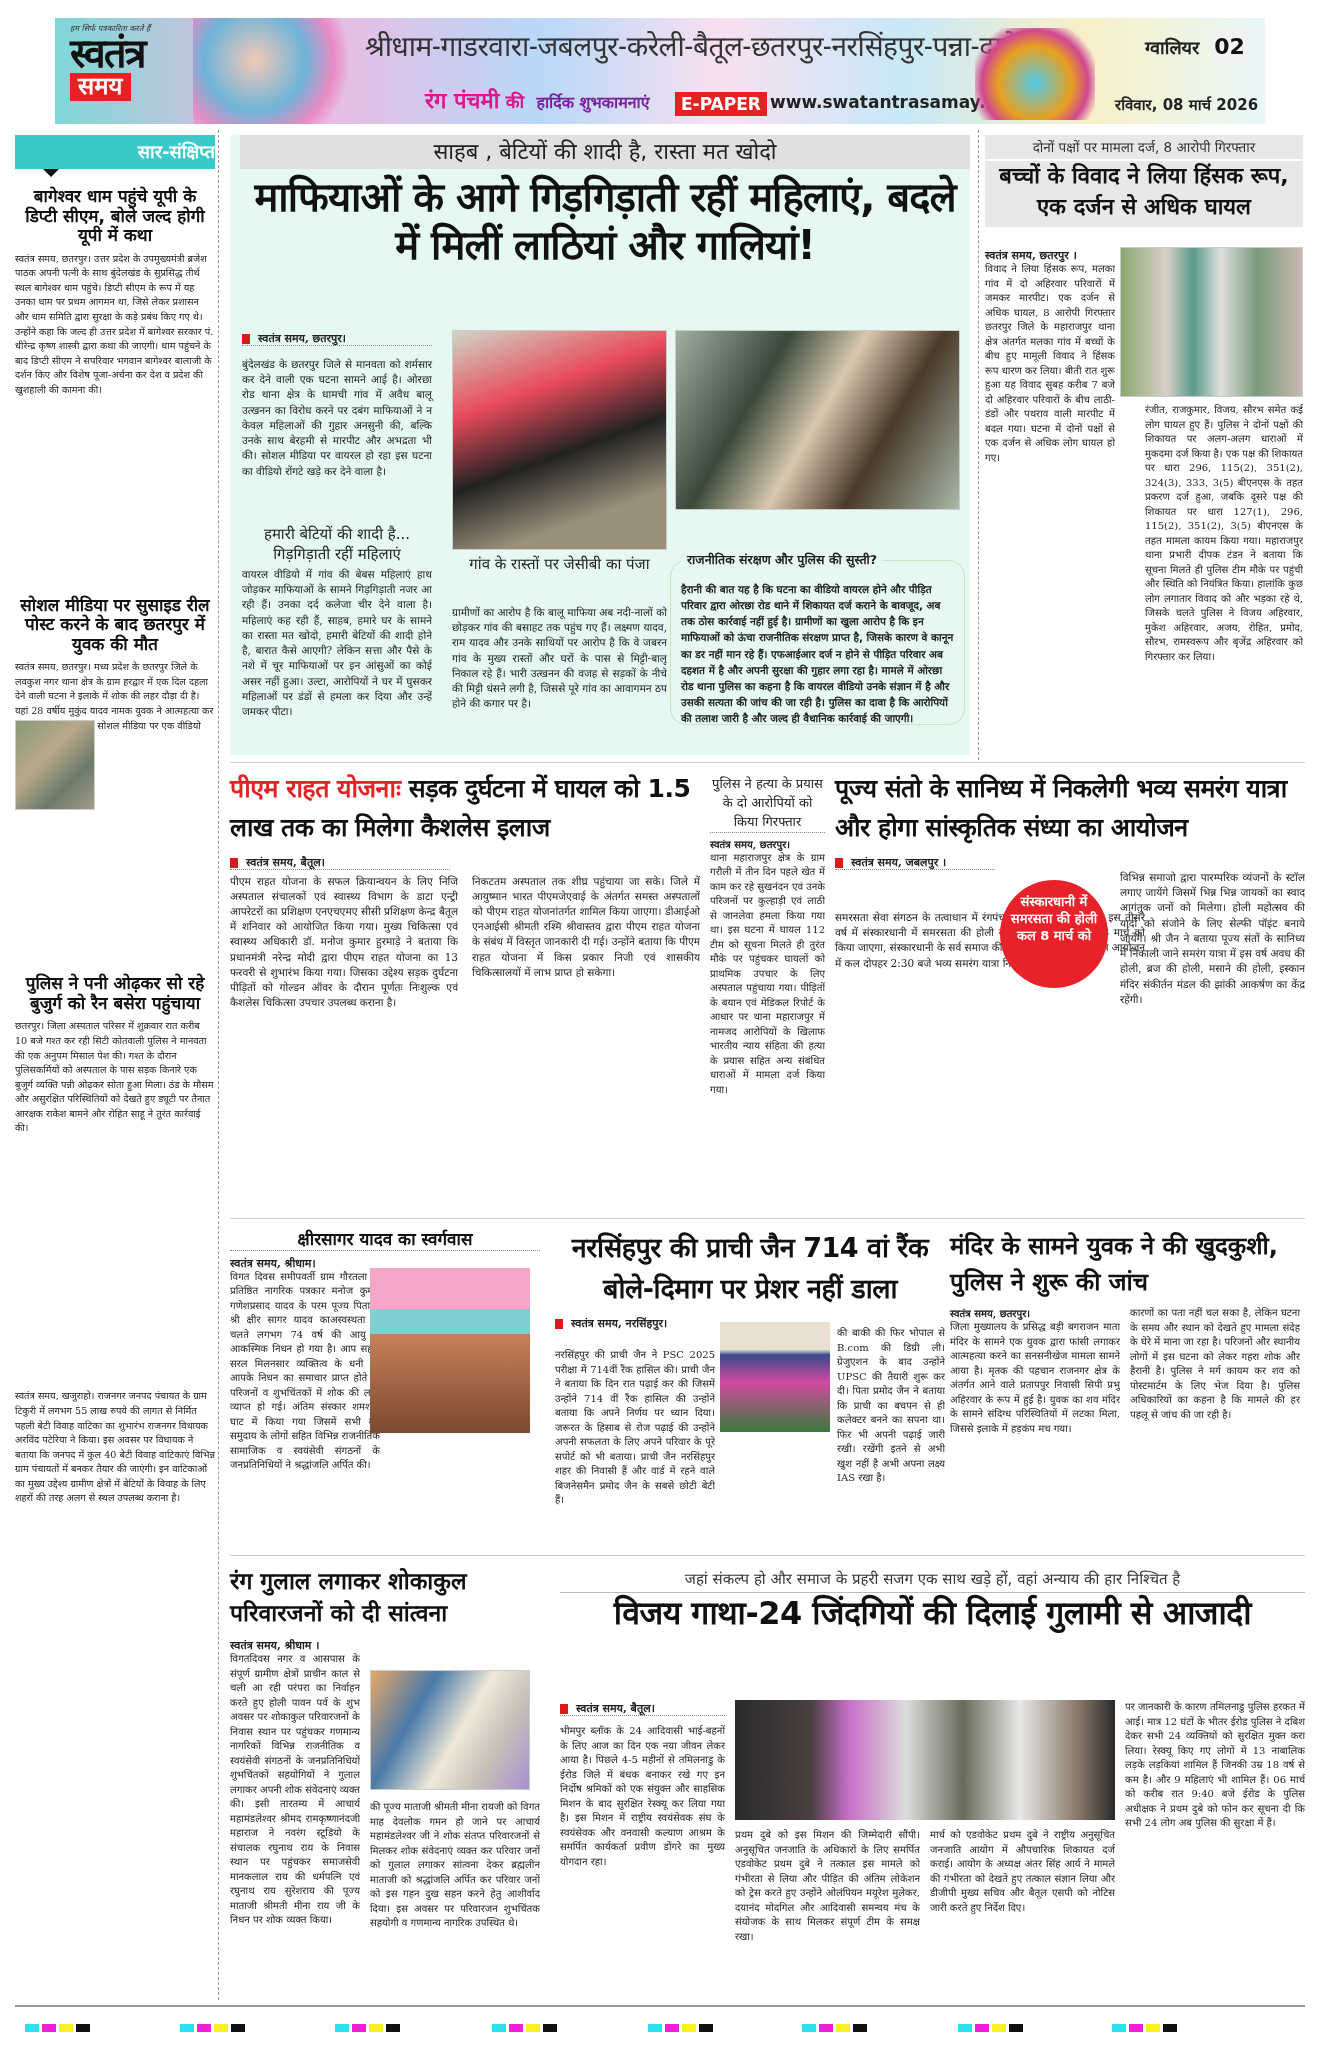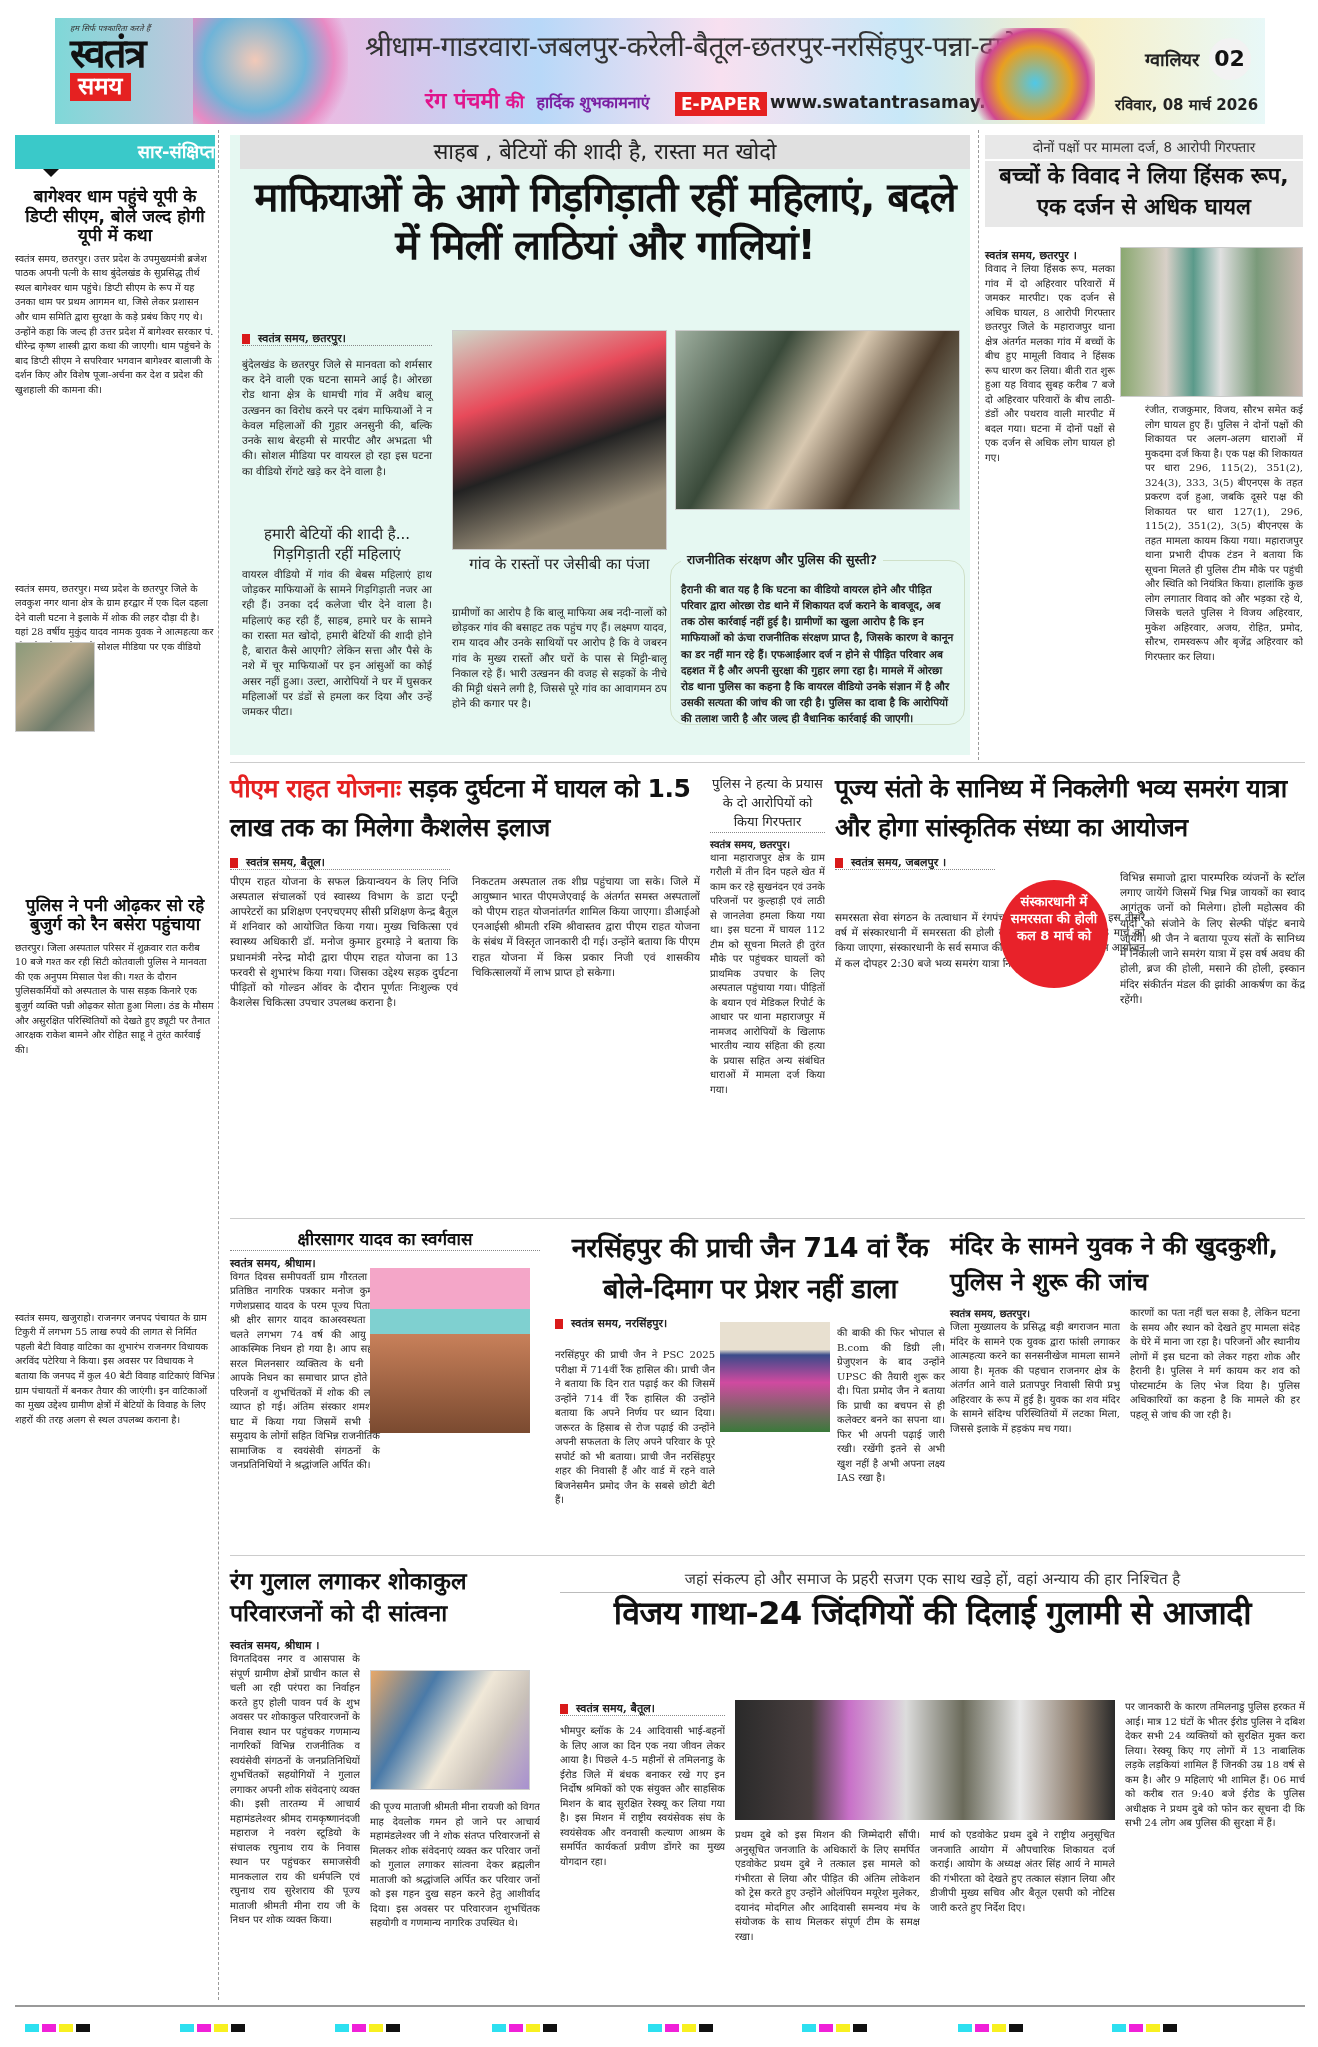--- a/index.html
+++ b/index.html
@@ -25,21 +25,21 @@
     background: radial-gradient(circle at 40% 40%, #f2c9b8, #6fb4d8 45%, #e88bc4 70%, transparent 85%); }
   #cities { left: 310px; top: 8px; font-family: "DejaVu Sans Condensed", "DejaVu Sans", sans-serif; font-size: 28px; color: #333; letter-spacing: -0.5px; }
   #greeting { left: 370px; top: 66px; font-weight: bold; font-size: 18px; }
   #greeting .g1 { color: #e0148c; font-size: 22px; }
   #greeting .g2 { color: #e0148c; }
   #greeting .g3 { color: #7a1fa2; font-size: 16px; margin-left: 6px; }
   #epaper-tag { left: 620px; top: 74px; background: #e52121; color: #fff; font-weight: bold; font-size: 17px; padding: 2px 6px; }
   #website { left: 715px; top: 74px; font-weight: bold; font-size: 17px; color: #222; }
   #holi-art { left: 920px; top: 10px; width: 120px; height: 92px;
     background: radial-gradient(circle at 50% 60%, #4fc8e8, #e8a020 45%, #d04890 65%, transparent 80%); }
-  #edition-box { left: 1090px; top: 20px; }
+  #edition-box { left: 1090px; top: 8px; }
   #edition-name { font-weight: bold; font-size: 18px; color: #222; }
   #page-no { display: inline-block; background: #f2f2f2; border-radius: 50%; width: 42px; height: 42px; line-height: 42px; text-align: center; font-weight: bold; font-size: 22px; margin-left: 4px; }
   #date { left: 1060px; top: 76px; font-weight: bold; font-size: 15px; color: #222; }
 
   
   #left-col { left: 15px; top: 135px; width: 200px; }
   #sar-banner { background: #3ac9c9; color: #fff; text-align: right; font-weight: bold; font-size: 18px; height: 34px; line-height: 34px; position: relative; }
   #sar-banner::after { content: ""; position: absolute; left: 28px; bottom: -8px; border-left: 8px solid transparent; border-right: 8px solid transparent; border-top: 8px solid #111; }
   .lhd { font-size: 17px; text-align: center; margin: 14px 0 6px; }
   .lbody { font-family: "DejaVu Serif", serif; font-size: 9.6px; line-height: 1.52; color: #222; }
@@ -129,20 +129,21 @@
 
 <div id="left-col" class="abs">
   <div id="sar-banner">सार-संक्षिप्त</div>
 
   <article>
     <h2 class="hd lhd" style="margin-top:18px;">बागेश्वर धाम पहुंचे यूपी के डिप्टी सीएम, बोले जल्द होगी यूपी में कथा</h2>
     <p class="lbody" style="height:330px;overflow:hidden;">स्वतंत्र समय, छतरपुर। उत्तर प्रदेश के उपमुख्यमंत्री ब्रजेश पाठक अपनी पत्नी के साथ बुंदेलखंड के सुप्रसिद्ध तीर्थ स्थल बागेश्वर धाम पहुंचे। डिप्टी सीएम के रूप में यह उनका धाम पर प्रथम आगमन था, जिसे लेकर प्रशासन और धाम समिति द्वारा सुरक्षा के कड़े प्रबंध किए गए थे। उन्होंने कहा कि जल्द ही उत्तर प्रदेश में बागेश्वर सरकार पं. धीरेन्द्र कृष्ण शास्त्री द्वारा कथा की जाएगी। धाम पहुंचने के बाद डिप्टी सीएम ने सपरिवार भगवान बागेश्वर बालाजी के दर्शन किए और विशेष पूजा-अर्चना कर देश व प्रदेश की खुशहाली की कामना की।</p>
   </article>
 
   <article>
+    <h2 class="hd lhd">सोशल मीडिया पर सुसाइड रील पोस्ट करने के बाद छतरपुर में युवक की मौत</h2>
     <div style="position:relative;height:300px;overflow:hidden;">
       <div class="photo" style="position:absolute;left:0;top:60px;width:80px;height:90px;"></div>
       <p class="lbody">स्वतंत्र समय, छतरपुर। मध्य प्रदेश के छतरपुर जिले के लवकुश नगर थाना क्षेत्र के ग्राम हरद्वार में एक दिल दहला देने वाली घटना ने इलाके में शोक की लहर दौड़ा दी है। यहां 28 वर्षीय मुकुंद यादव नामक युवक ने आत्महत्या कर ली। मौत से पहले उसने सोशल मीडिया पर एक वीडियो पोस्ट किया था।</p>
     </div>
   </article>
 
   <article>
     <h2 class="hd lhd">पुलिस ने पनी ओढ़कर सो रहे बुजुर्ग को रैन बसेरा पहुंचाया</h2>
     <p class="lbody" style="height:370px;overflow:hidden;">छतरपुर। जिला अस्पताल परिसर में शुक्रवार रात करीब 10 बजे गश्त कर रही सिटी कोतवाली पुलिस ने मानवता की एक अनुपम मिसाल पेश की। गश्त के दौरान पुलिसकर्मियों को अस्पताल के पास सड़क किनारे एक बुजुर्ग व्यक्ति पन्नी ओढ़कर सोता हुआ मिला। ठंड के मौसम और असुरक्षित परिस्थितियों को देखते हुए ड्यूटी पर तैनात आरक्षक राकेश बामने और रोहित साहू ने तुरंत कार्रवाई की।</p>
   </article>

